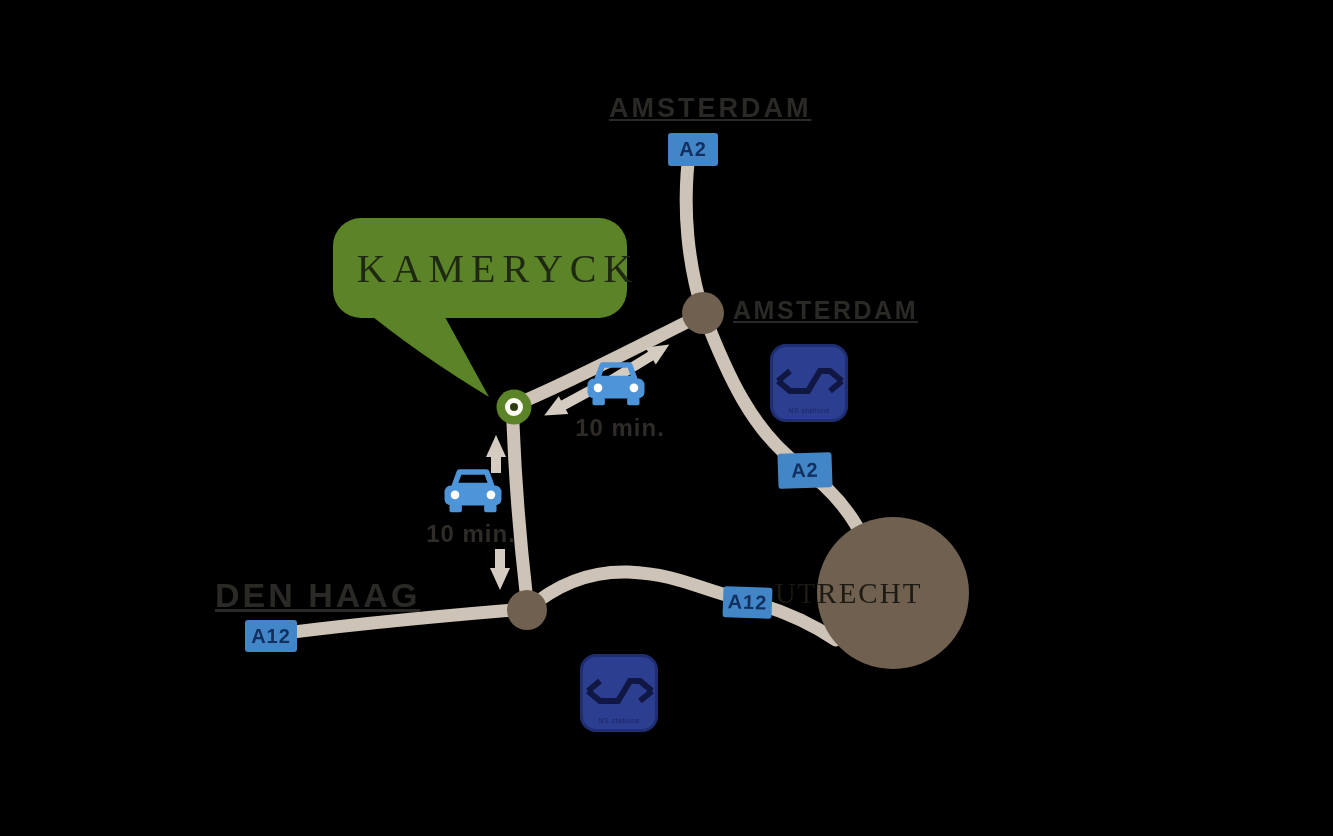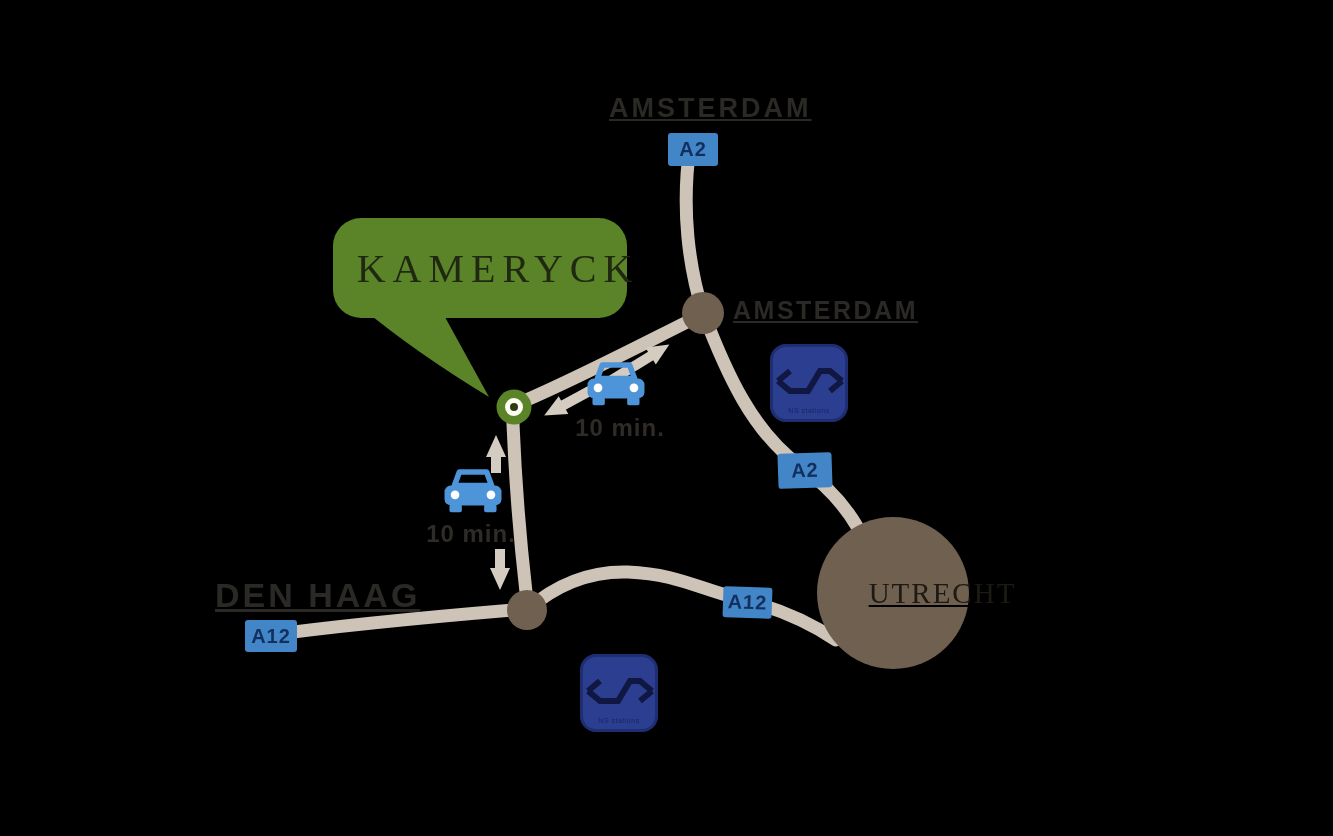--- a/index.html
+++ b/index.html
@@ -98,21 +98,21 @@
     <circle class="dot-core" cx="514" cy="407" r="4"></circle>
   </svg>
 
   <div class="abs flex-center" style="left:333px;top:218px;width:330px;height:100px;">
     <span class="serif-label kameryck-text">KAMERYCK</span>
   </div>
 
   <div class="city-label" style="left:609px;top:94px;font-size:27px;letter-spacing:3px;">AMSTERDAM</div>
   <div class="city-label" style="left:733px;top:297px;font-size:25px;letter-spacing:2.5px;">AMSTERDAM</div>
   <div class="city-label" style="left:215px;top:578px;font-size:34px;letter-spacing:3px;text-align:center;">DEN HAAG</div>
-  <div class="abs flex-center" style="left:864px;top:570px;width:157px;height:46px;text-decoration:underline;">
+  <div class="abs flex-center" style="left:770px;top:570px;width:157px;height:46px;">
     <span class="serif-label utrecht-text">UTRECHT</span>
   </div>
 
   <div class="badge" style="left:668px;top:133px;width:50px;height:33px;">A2</div>
   <div class="badge" style="left:778px;top:453px;width:54px;height:35px;transform:rotate(-2deg);">A2</div>
   <div class="badge" style="left:245px;top:620px;width:52px;height:32px;">A12</div>
   <div class="badge" style="left:723px;top:587px;width:49px;height:31px;transform:rotate(2deg);">A12</div>
 
   <div class="minutes" style="left:620px;top:414px;">10 min.</div>
   <div class="minutes" style="left:471px;top:520px;">10 min.</div>

